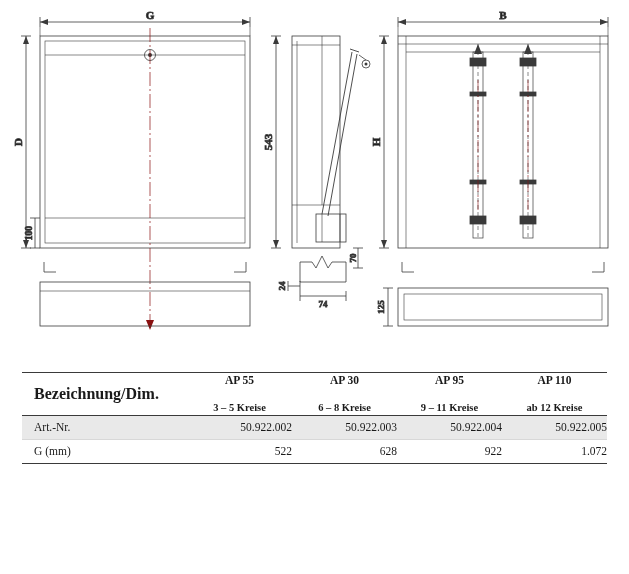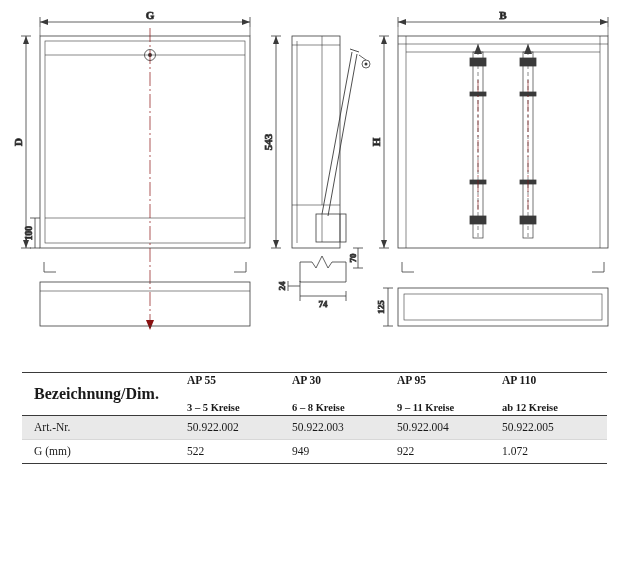--- a/index.html
+++ b/index.html
@@ -36,39 +36,39 @@
   }
   table.spec th, table.spec td {
     padding: 0;
     margin: 0;
   }
   .hdr-row th {
     border-top: 1px solid #3a3a3a;
     border-bottom: 1px solid #3a3a3a;
     height: 38px;
     vertical-align: middle;
-    text-align: left;
+    text-align: center;
     font-weight: bold;
     font-size: 11.5px;
     line-height: 1.35;
   }
   .hdr-row th.first {
     text-align: left;
     padding-left: 12px;
     font-size: 16px;
   }
   .hdr-sub {
     display: block;
     font-size: 10.5px;
     font-weight: bold;
     margin-top: 12px;
   }
   tbody tr td {
     height: 23px;
-    text-align: left;
+    text-align: right;
     border-bottom: 1px solid #d8d8d8;
     font-size: 11.5px;
   }
   tbody tr td.rowlabel {
     text-align: left;
     padding-left: 12px;
   }
   tbody tr.alt td {
     background: #e9e9e9;
   }
@@ -268,19 +268,19 @@
       <tr class="alt">
         <td class="rowlabel">Art.-Nr.</td>
         <td>50.922.002</td>
         <td>50.922.003</td>
         <td>50.922.004</td>
         <td>50.922.005</td>
       </tr>
       <tr>
         <td class="rowlabel">G (mm)</td>
         <td>522</td>
-        <td>949</td>
+        <td>628</td>
         <td>922</td>
         <td>1.072</td>
       </tr>
     </tbody>
   </table>
 </div>
 
 </body></html>

